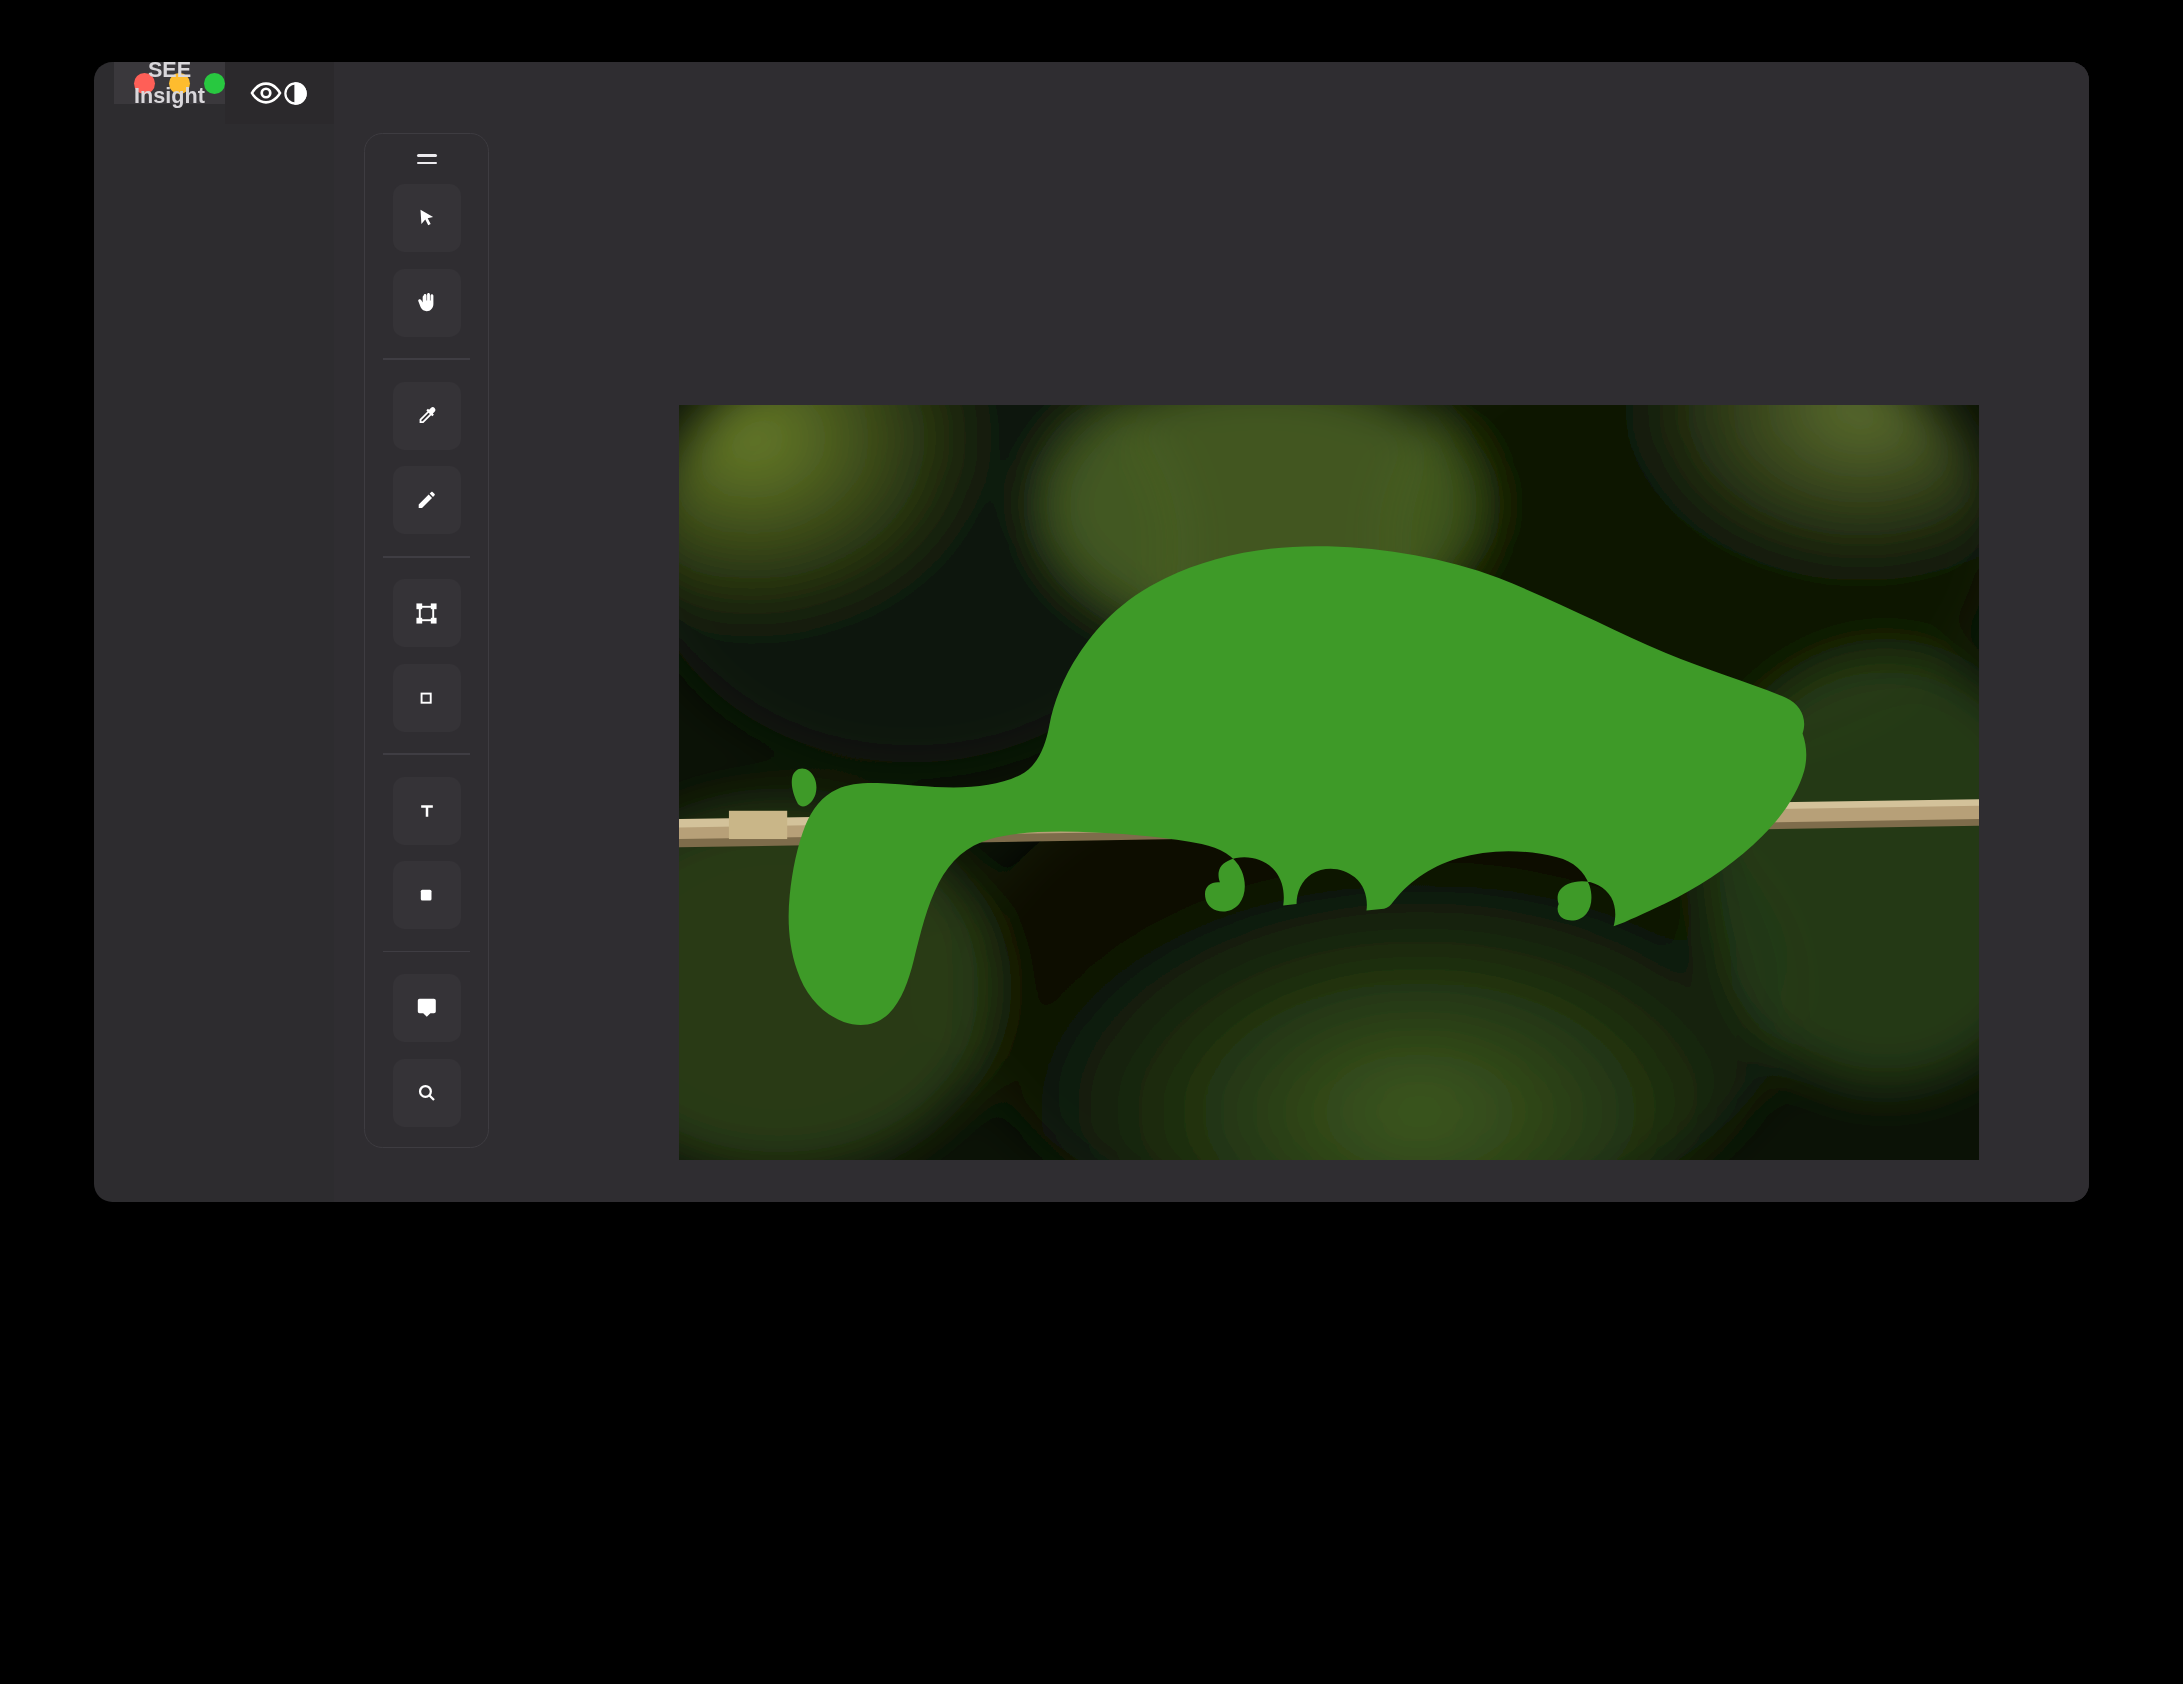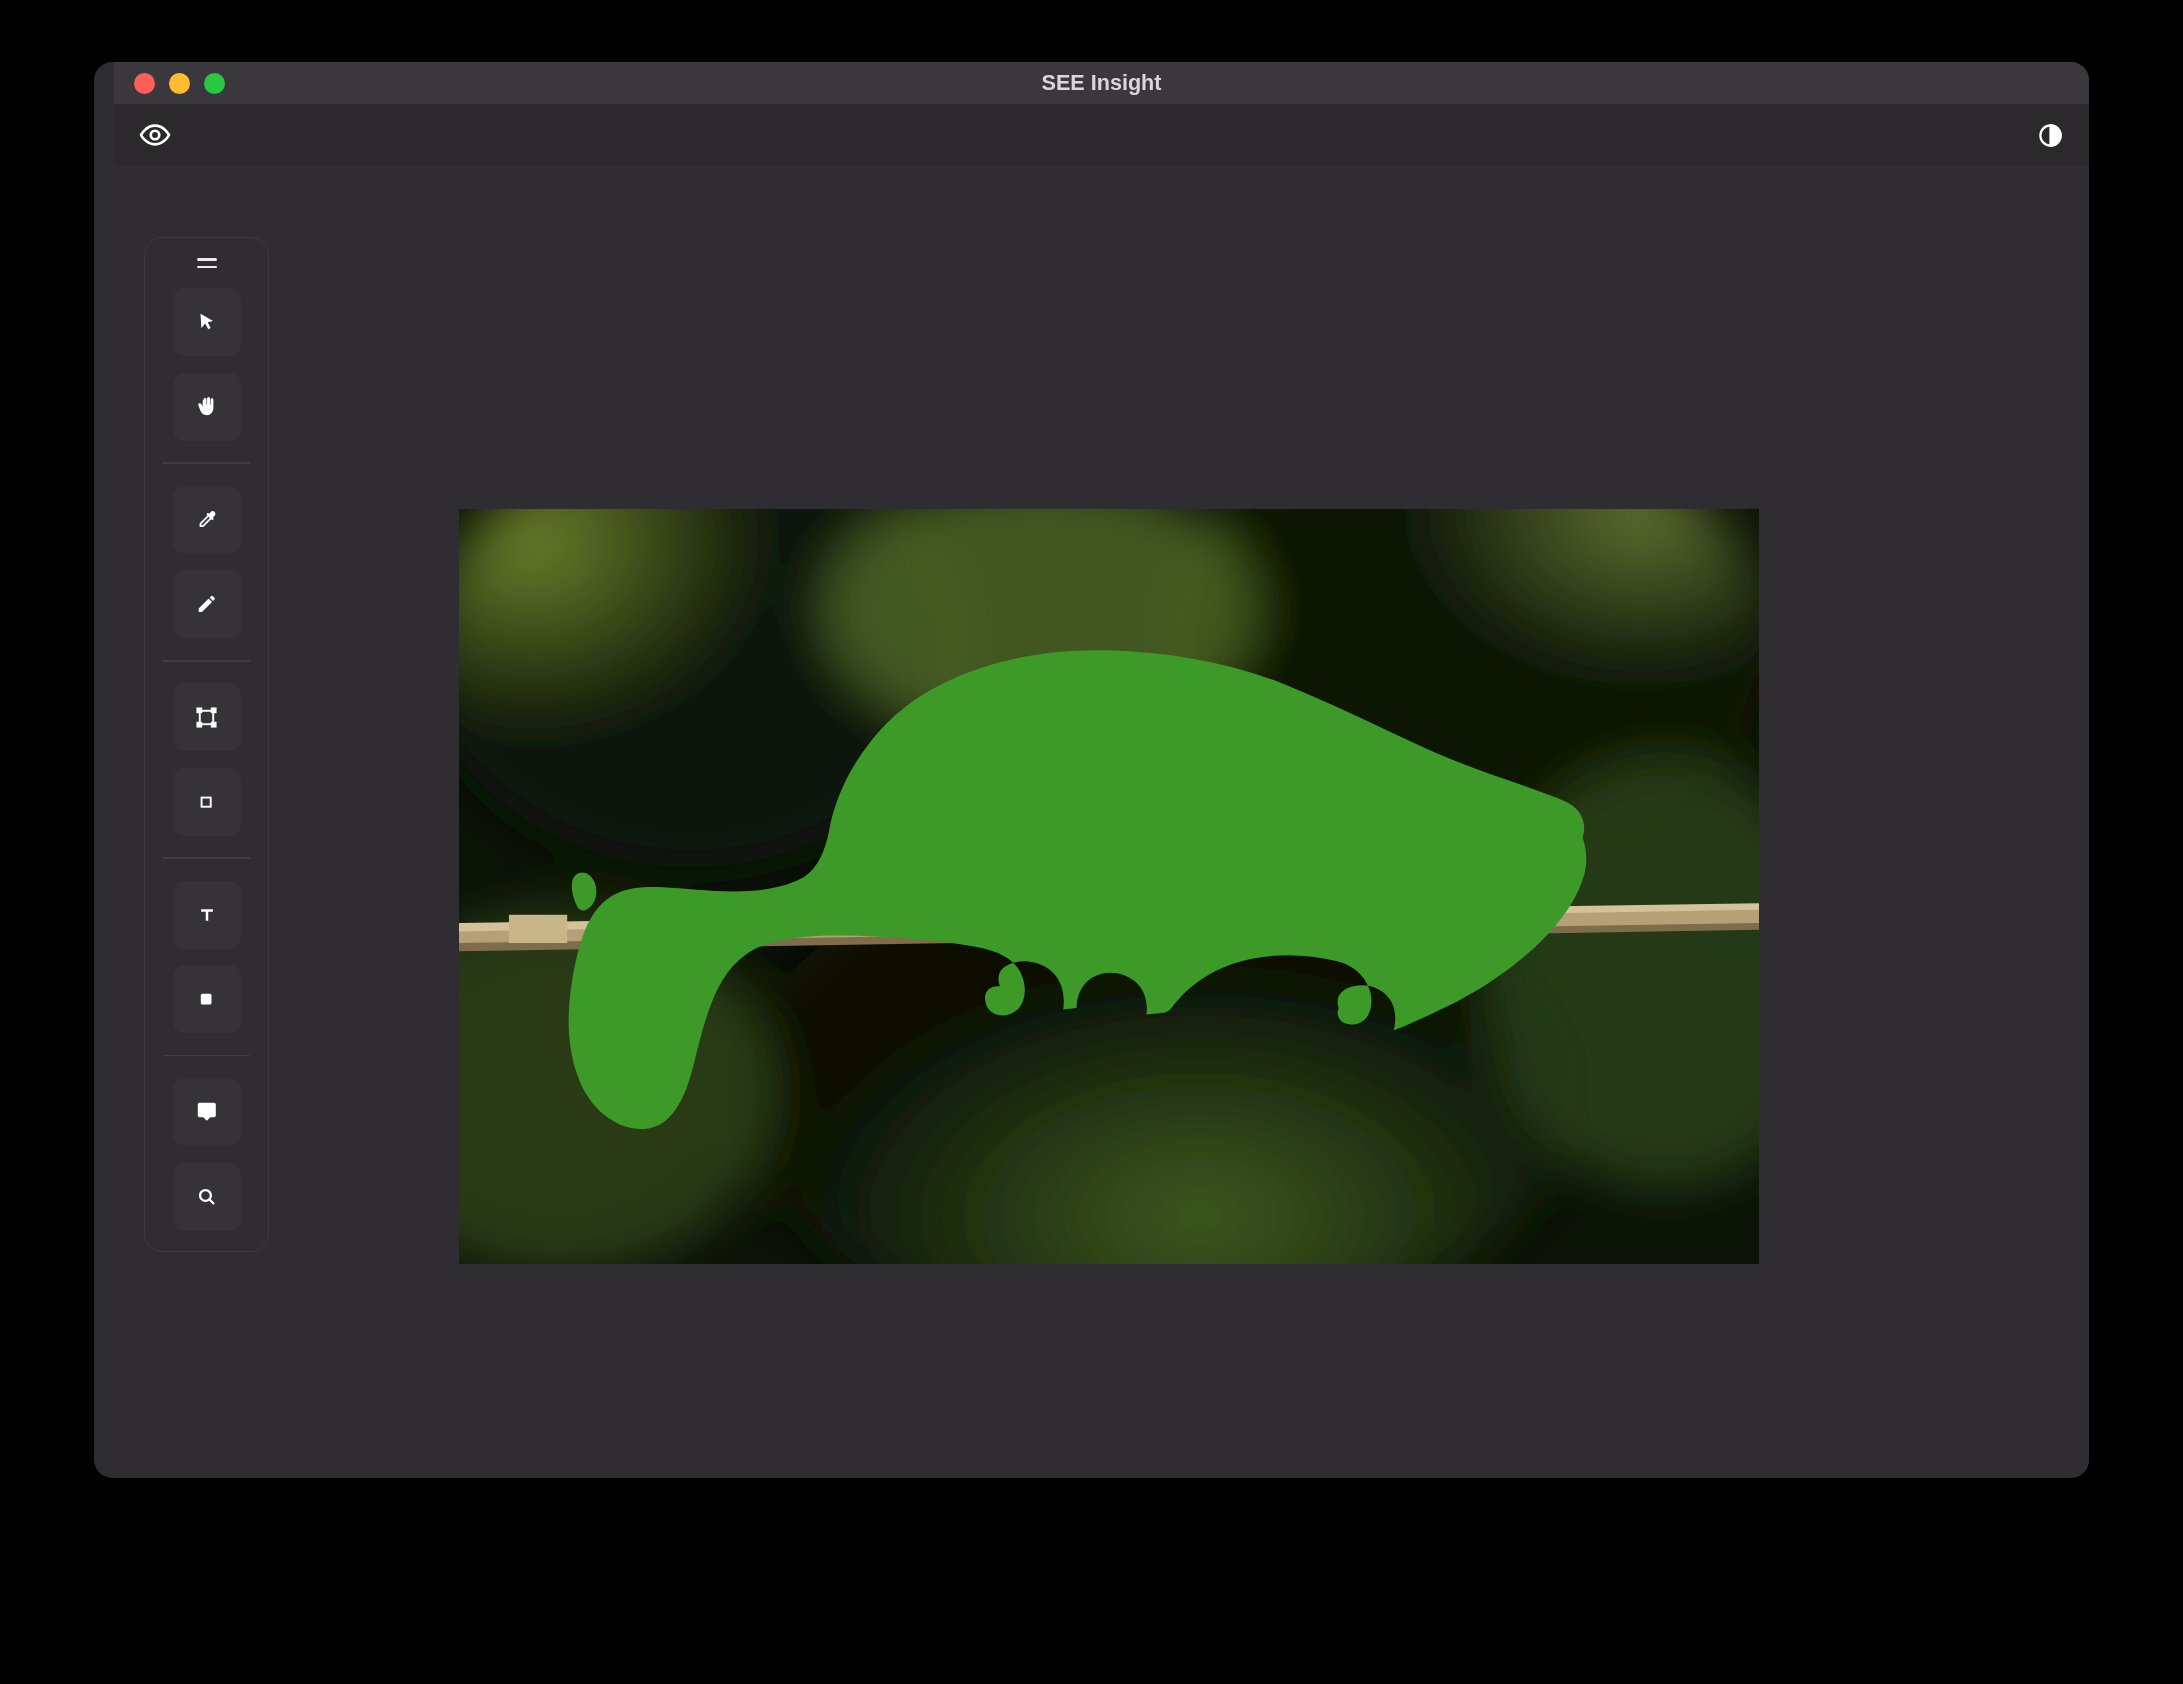--- a/index.html
+++ b/index.html
@@ -14,26 +14,26 @@
     width: 2183px;
     height: 1684px;
     transform-origin: top left;
     position: relative;
   }
   .window {
     position: absolute;
     left: 94px;
     top: 62px;
     width: 1995px;
-    height: 1416px;
+    height: 1140px;
     background: #2d2c2f;
     border-radius: 18.3px;
     box-shadow: 0 25px 67px rgba(0,0,0,.6);
     display: flex;
-    flex-direction: column;
+    flex-direction: row;
     overflow: hidden;
     padding-left: 20px;
   }
   
   .titlebar {
     height: 42px;
     background: #3a383c;
     display: flex;
     align-items: center;
     position: relative;

